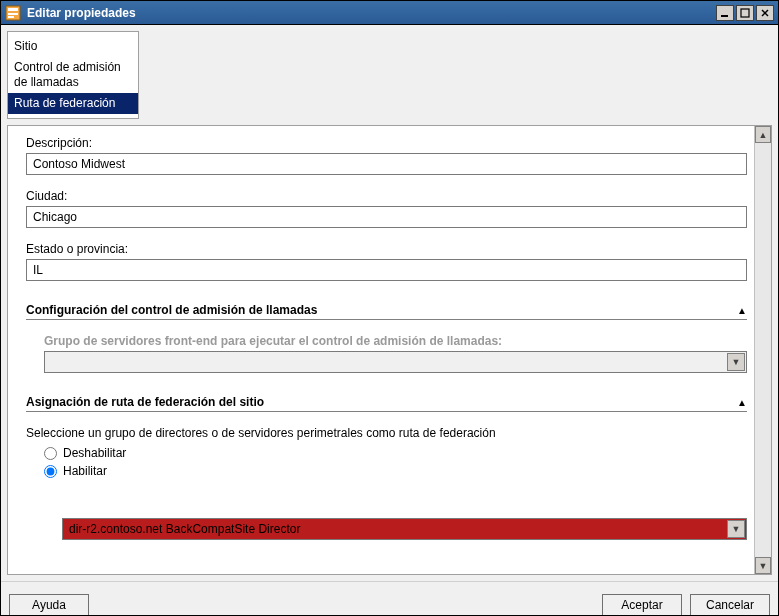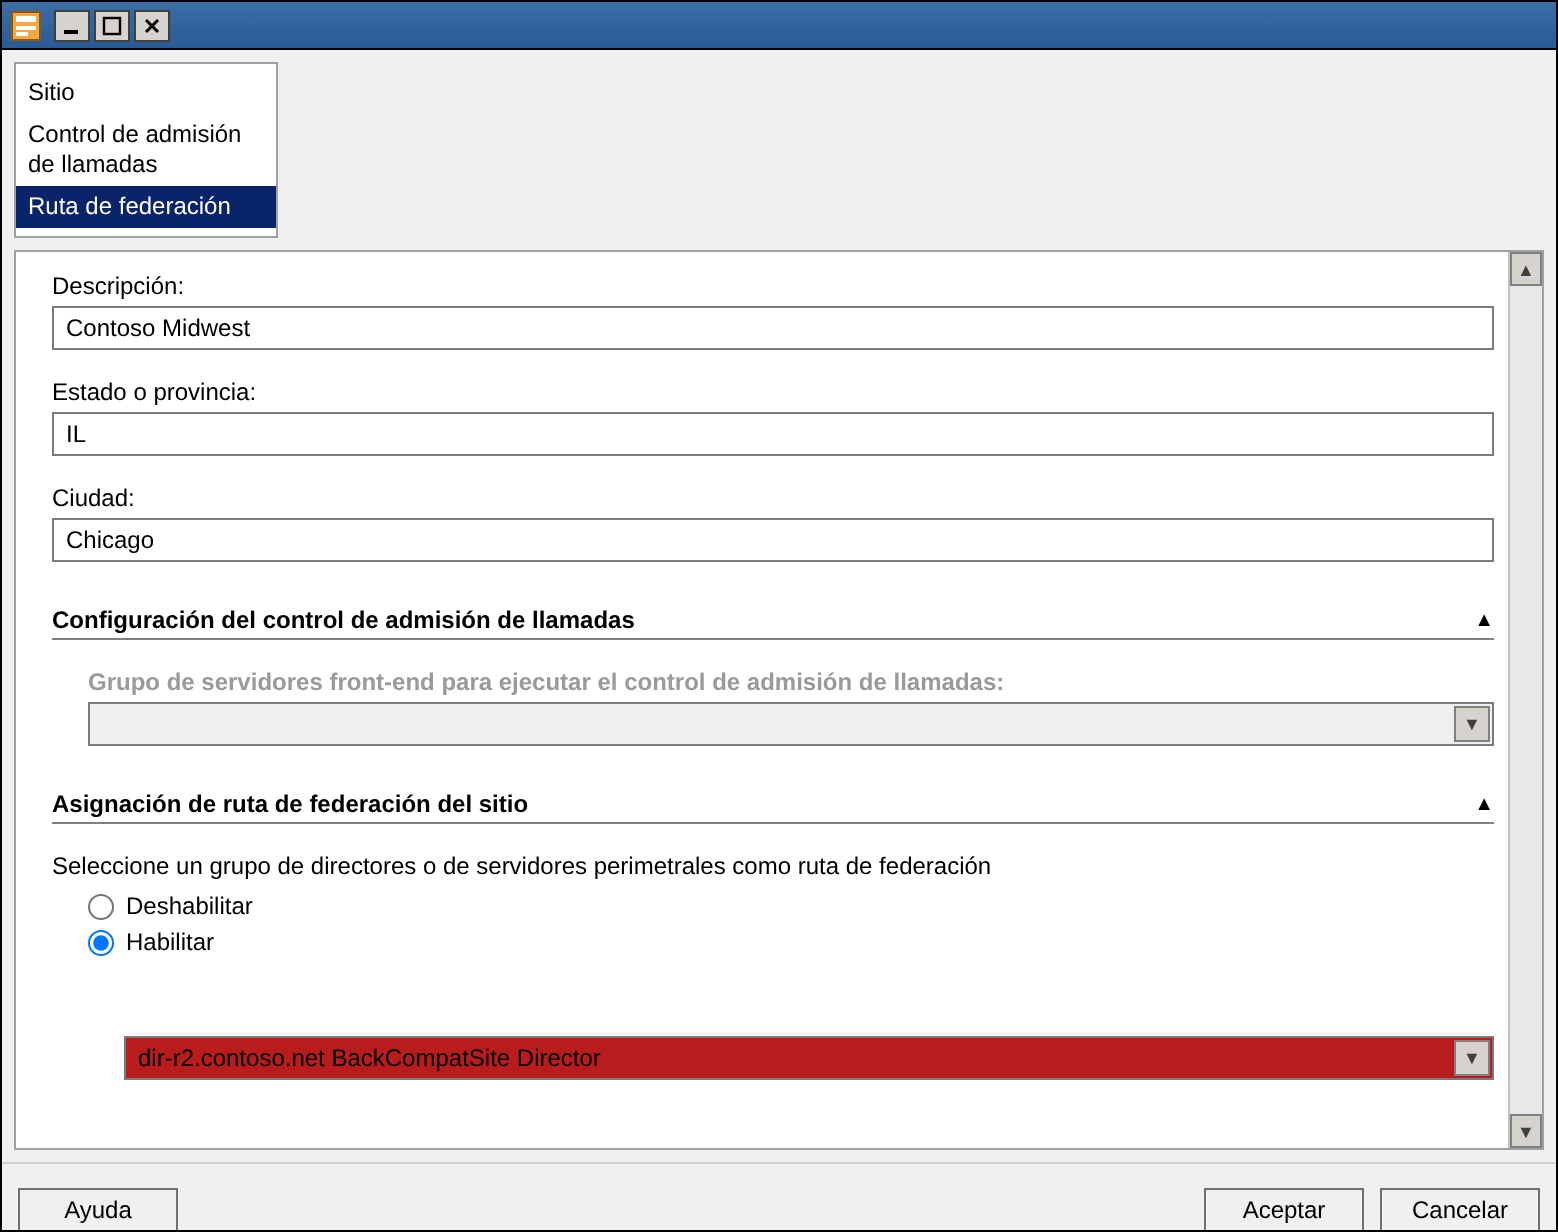--- a/index.html
+++ b/index.html
@@ -187,20 +187,21 @@
 
 <div class="titlebar">
   <span class="app-icon">
     <svg viewBox="0 0 16 16">
         <rect x="1" y="1" width="14" height="14" fill="#f4a742" stroke="#8a5a12"></rect>
         <rect x="3" y="3" width="10" height="3" fill="#fff"></rect>
         <rect x="3" y="8" width="10" height="2" fill="#fff"></rect>
         <rect x="3" y="11" width="6" height="2" fill="#fff"></rect>
       </svg>
   </span>
+  <span class="title">Editar propiedades</span>
   <div class="win-controls">
     <div class="win-btn">
         <svg width="10" height="10" viewBox="0 0 10 10">
           <rect x="1" y="7" width="7" height="2" fill="#000"></rect>
         </svg>
       </div>
     <div class="win-btn">
         <svg width="10" height="10" viewBox="0 0 10 10">
           <rect x="1" y="1" width="8" height="8" fill="none" stroke="#000" stroke-width="1.2"></rect>
         </svg>
@@ -223,27 +224,27 @@
 
   <div class="main">
     <div class="main-inner">
 
       <div class="field-group">
         <div class="field-label">Descripción:</div>
         <input class="text-input" type="text" value="Contoso Midwest" style="">
       </div>
 
       <div class="field-group">
+        <div class="field-label">Ciudad:</div>
+        <input class="text-input" type="text" value="Chicago" style="">
+      </div>
+
+      <div class="field-group">
         <div class="field-label">Estado o provincia:</div>
         <input class="text-input" type="text" value="IL" style="">
-      </div>
-
-      <div class="field-group">
-        <div class="field-label">Ciudad:</div>
-        <input class="text-input" type="text" value="Chicago" style="">
       </div>
 
 
       <div class="section">
         <div class="section-header">
           <span class="section-title">Configuración del control de admisión de llamadas</span>
           <span class="section-caret">▲</span>
         </div>
         <div class="indented">
           <div class="disabled-label">Grupo de servidores front-end para ejecutar el control de admisión de llamadas:</div>

